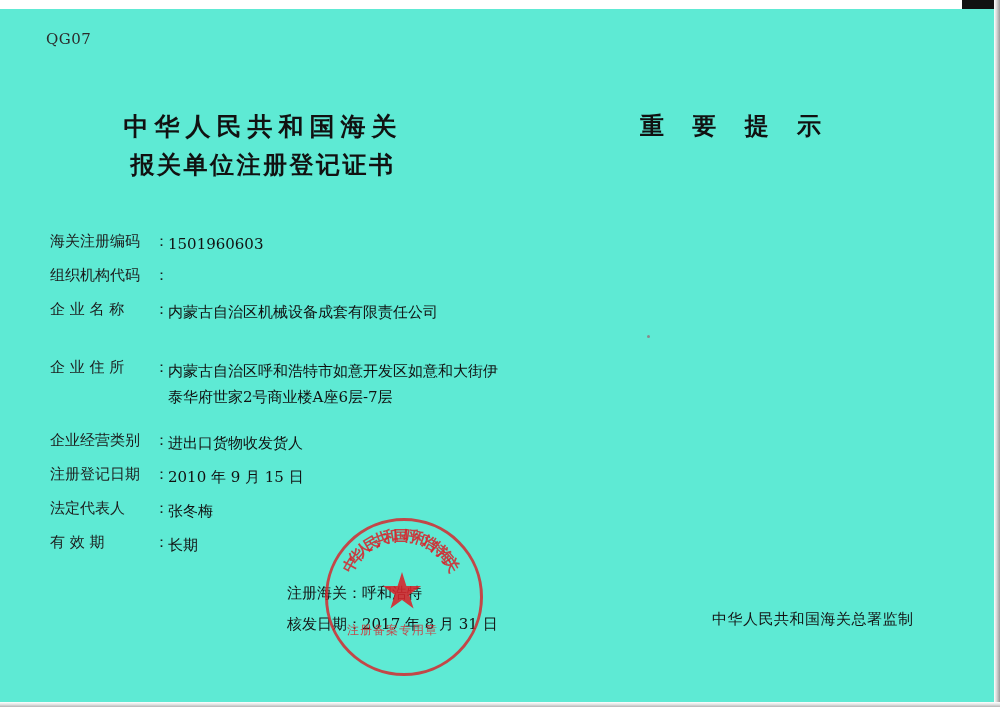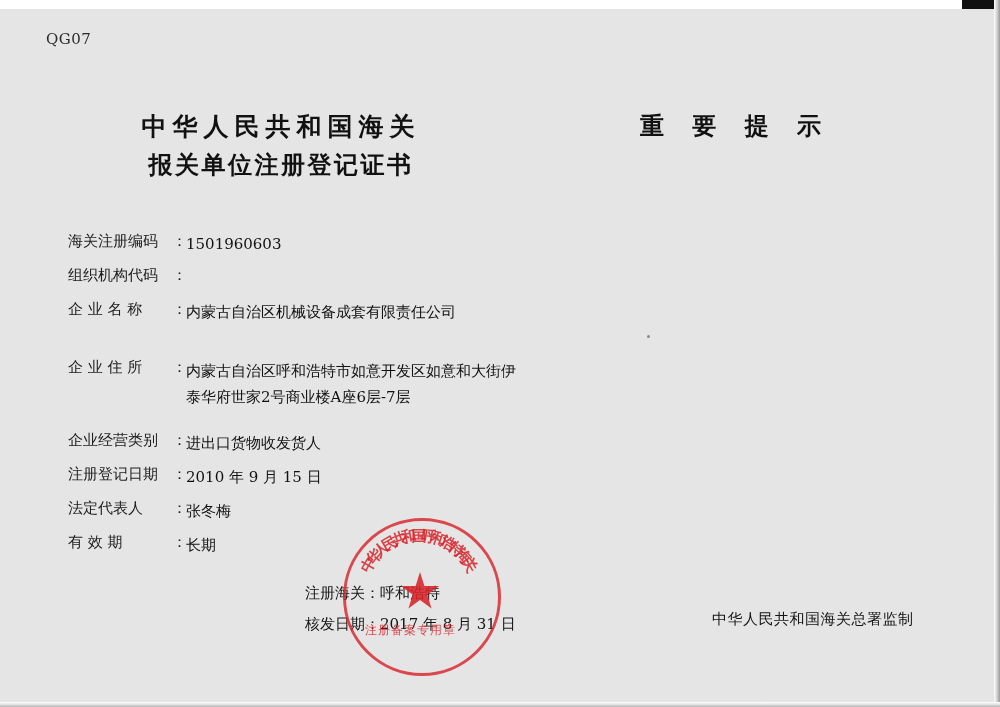--- a/index.html
+++ b/index.html
@@ -4,21 +4,21 @@
 <style>
   html, body {
     margin: 0;
     padding: 0;
     background: #ffffff;
   }
   #page {
     position: relative;
     width: 1000px;
     height: 707px;
-    background: #e5e5e5;
+    background: #5eead4;
     overflow: hidden;
     font-family: "DejaVu Serif", "Liberation Serif", serif;
     color: #1a1a1a;
   }
   
   .scan-edge-top {
     position: absolute;
     top: 0;
     left: 0;
     width: 1000px;
@@ -61,21 +61,20 @@
     font-family: "DejaVu Serif", "Liberation Serif", serif;
   }
 
   
   .left-panel {
     position: absolute;
     left: 0;
     top: 0;
     width: 520px;
     height: 707px;
-    margin-left: 18px;
   }
   .doc-title {
     position: absolute;
     left: 78px;
     top: 108px;
     width: 370px;
     text-align: center;
     font-size: 25px;
     font-weight: bold;
     letter-spacing: 6px;

